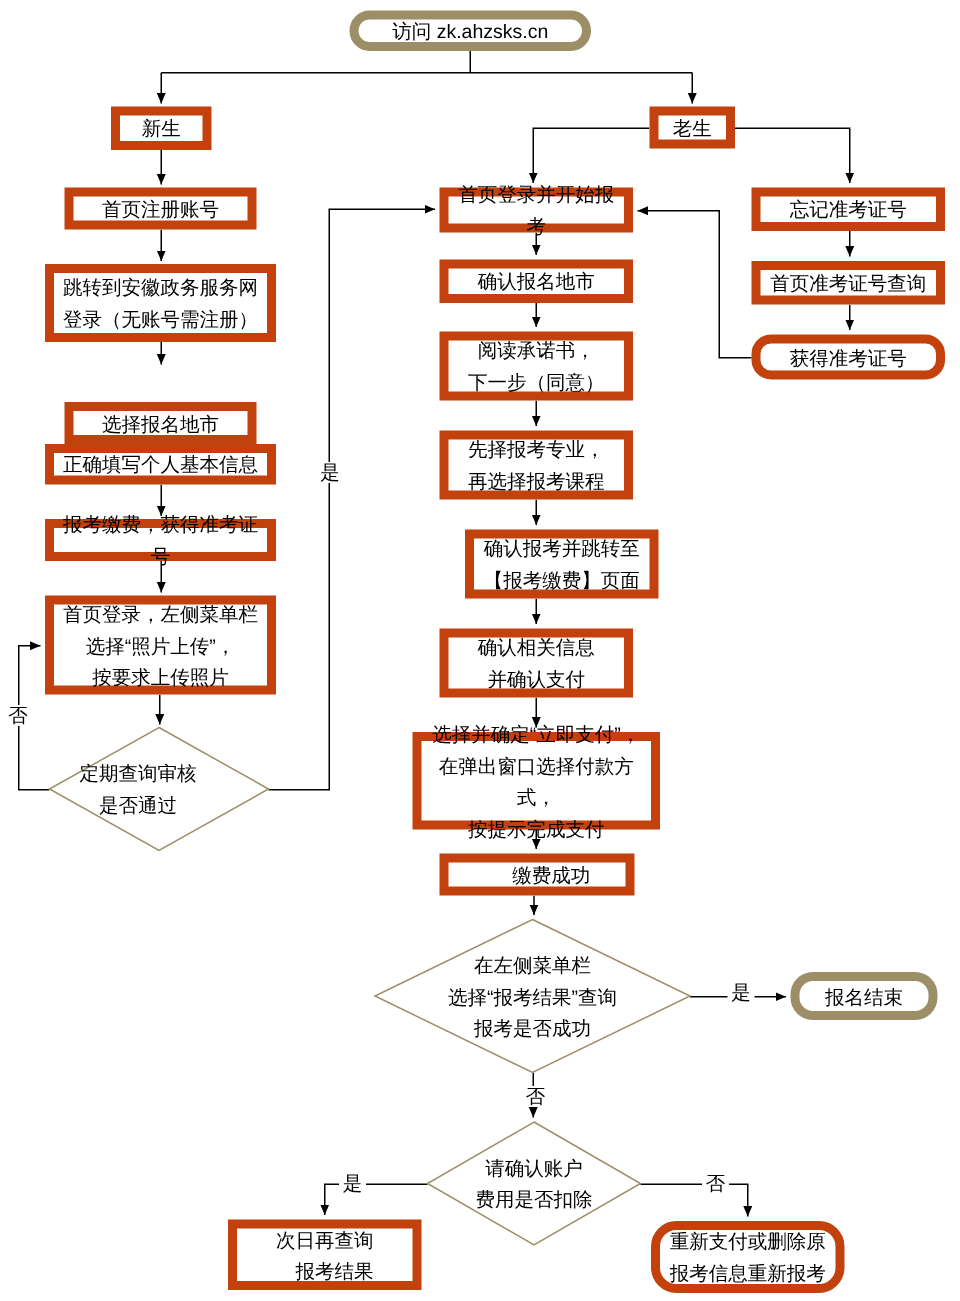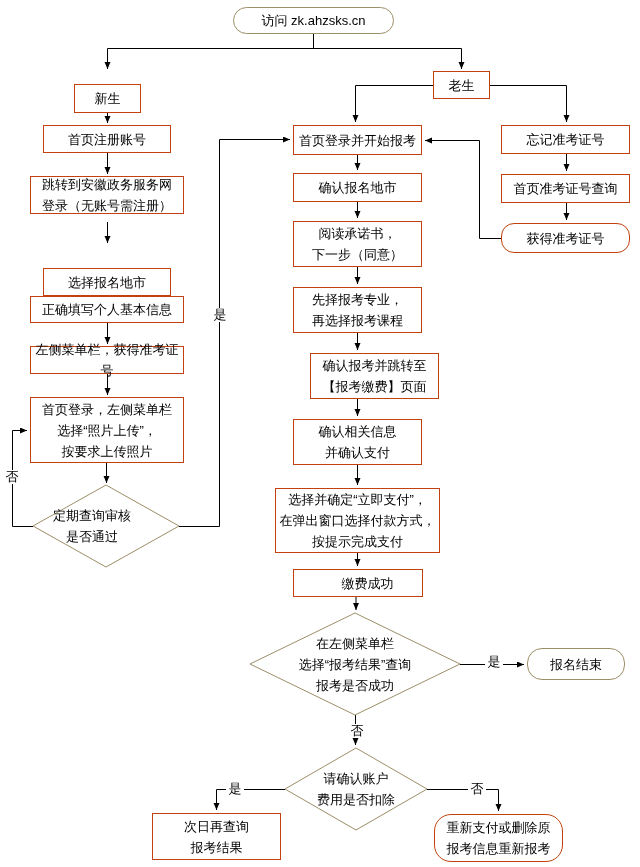--- a/index.html
+++ b/index.html
@@ -2,21 +2,21 @@
 <html><head>
 <meta charset="utf-8">
 <style>
   html,body{margin:0;padding:0;background:#ffffff;}
   #canvas{
     position:relative;width:640px;height:867px;background:#ffffff;
     font-family:"Liberation Sans",sans-serif;color:#000000;overflow:hidden;
   }
   #connectors{position:absolute;left:0;top:0;z-index:1;}
   .node{
-    position:absolute;box-sizing:border-box;border:1px solid #c2410c;background:#ffffff;
+    position:absolute;box-sizing:border-box;border:6px solid #c2410c;background:#ffffff;
     display:flex;align-items:center;justify-content:center;text-align:center;
     font-size:13px;line-height:21px;white-space:pre-line;z-index:2;padding:1px 2px;
   }
   .stadium{border-color:#9c8e66;border-radius:15px;}
   .dtext{
     position:absolute;display:flex;align-items:center;justify-content:center;text-align:center;
     font-size:13px;line-height:21px;white-space:pre-line;z-index:2;background:transparent;border:none;
   }
   .elabel{
     position:absolute;background:#ffffff;font-size:13px;line-height:14px;
@@ -69,29 +69,29 @@
     <path d="M427,789.5 H498.5 V811" stroke="#000" fill="none" marker-end="url(#arr)"></path>
 
     <polygon points="106,485 179,526 106,567 33,526" fill="#ffffff" stroke="#9c8e66"></polygon>
     <polygon points="355,613 460,664 355,715 250,664" fill="#ffffff" stroke="#9c8e66"></polygon>
     <polygon points="356,748 427,789 356,830 285,789" fill="#ffffff" stroke="#9c8e66"></polygon>
   </svg>
 
   <div class="node stadium" style="left:233px;top:7px;width:161px;height:27px;">访问 zk.ahzsks.cn</div>
   <div class="node stadium" style="left:527px;top:648px;width:98px;height:32px;">报名结束</div>
 
-  <div class="node" style="left:74px;top:71px;width:67px;height:29px;margin-top:13px;">新生</div>
+  <div class="node" style="left:74px;top:71px;width:67px;height:29px;">新生</div>
   <div class="node" style="left:433px;top:71px;width:57px;height:28px;">老生</div>
 
   <div class="node" style="left:43px;top:125px;width:128px;height:28px;text-align:right;">首页注册账号</div>
-  <div class="node" style="left:30px;top:176px;width:154px;height:38px;">跳转到安徽政务服务网
+  <div class="node" style="left:30px;top:176px;width:154px;height:52px;">跳转到安徽政务服务网
 登录（无账号需注册）</div>
   <div class="node" style="left:43px;top:245px;width:128px;height:28px;margin-top:23px;">选择报名地市</div>
   <div class="node" style="left:30px;top:296px;width:154px;height:27px;">正确填写个人基本信息</div>
-  <div class="node" style="left:30px;top:346px;width:154px;height:28px;">左侧菜单栏，获得准考证号</div>
+  <div class="node" style="left:30px;top:346px;width:154px;height:28px;">报考缴费，获得准考证号</div>
   <div class="node" style="left:30px;top:397px;width:154px;height:66px;">首页登录，左侧菜单栏
 选择“照片上传”，
 按要求上传照片</div>
   <div class="dtext" style="left:19px;top:485px;width:146px;height:82px;">定期查询审核
 是否通过</div>
 
   <div class="node" style="left:293px;top:125px;width:129px;height:30px;">首页登录并开始报考</div>
   <div class="node" style="left:293px;top:173px;width:129px;height:29px;">确认报名地市</div>
   <div class="node" style="left:293px;top:221px;width:129px;height:46px;">阅读承诺书，
 下一步（同意）</div>
@@ -104,21 +104,21 @@
   <div class="node" style="left:275px;top:488px;width:165px;height:65px;">选择并确定“立即支付”，
 在弹出窗口选择付款方式，
 按提示完成支付</div>
   <div class="node" style="left:293px;top:569px;width:130px;height:28px;padding-left:21px;">缴费成功</div>
   <div class="dtext" style="left:250px;top:613px;width:210px;height:102px;">在左侧菜单栏
 选择“报考结果”查询
 报考是否成功</div>
   <div class="dtext" style="left:285px;top:748px;width:142px;height:82px;">请确认账户
 费用是否扣除</div>
 
-  <div class="node" style="left:152px;top:813px;width:129px;height:47px;">次日再查询
+  <div class="node" style="left:152px;top:813px;width:129px;height:47px;text-align:right;">次日再查询
 报考结果</div>
   <div class="node" style="left:434px;top:814px;width:129px;height:48px;border-radius:17px;">重新支付或删除原
 报考信息重新报考</div>
 
   <div class="node" style="left:501px;top:125px;width:129px;height:29px;">忘记准考证号</div>
   <div class="node" style="left:501px;top:174px;width:129px;height:29px;">首页准考证号查询</div>
   <div class="node" style="left:501px;top:223px;width:129px;height:30px;border-radius:13px;">获得准考证号</div>
 
   <div class="elabel" style="left:3px;top:470px;width:16px;">否</div>
   <div class="elabel" style="left:211px;top:308px;width:16px;">是</div>

